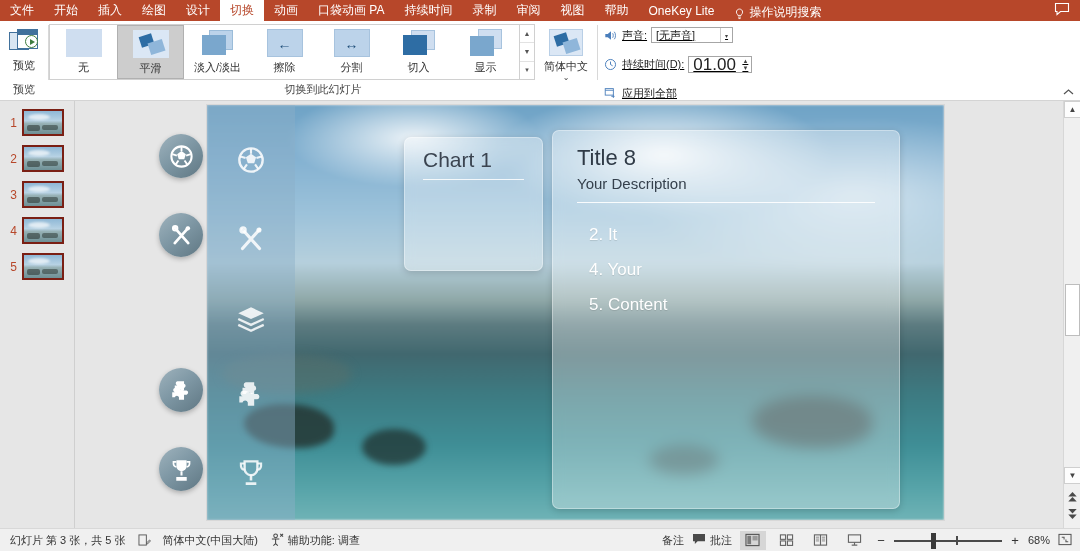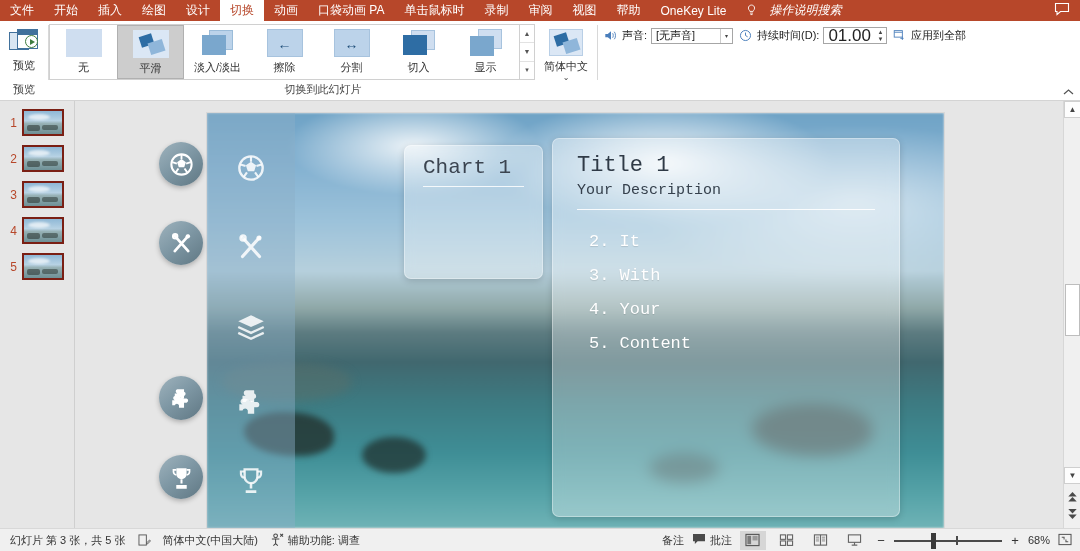--- a/index.html
+++ b/index.html
@@ -13,21 +13,21 @@
   
   .menubar {
     position: absolute; left: 0; top: 0; width: 1080px; height: 21px;
     background: #b7472a; display: flex; align-items: stretch;
   }
   .menu-item {
     display: flex; align-items: center; padding: 0 10px;
     color: #ffffff; font-size: 12px; white-space: nowrap; cursor: default;
   }
   .menu-item.active { background: #ffffff; color: #b7472a; }
-  .menu-search { display: flex; align-items: center; gap: 12px; padding-left: 8px; font-style: italic; }
+  .menu-search { display: flex; align-items: flex-end; gap: 4px; padding-left: 8px; }
   .bulb { width: 13px; height: 13px; position: relative; flex: 0 0 auto; }
   .bulb svg { display: block; }
   .menu-right { margin-left: auto; display: flex; align-items: center; padding-right: 10px; }
 
   
   .ribbon {
     position: absolute; left: 0; top: 21px; width: 1080px; height: 80px;
     background: #ffffff; border-bottom: 1px solid #d4d4d4;
   }
   .ribbon-groups { position: relative; height: 100%; display: flex; }
@@ -117,21 +117,21 @@
       border: 1px solid #b9cfe6; overflow: hidden;}
   .effect-icon .sq1 { position: absolute; left: 5px; top: 4px; width: 13px; height: 11px;
       background: #2e6da4; transform: rotate(-18deg); }
   .effect-icon .sq2 { position: absolute; left: 14px; top: 10px; width: 15px; height: 12px;
       background: #8fb6da; transform: rotate(-18deg); }
   .effect-btn .lbl { font-size: 11px; color: #333; margin-top: 3px; }
   .effect-btn .caret { font-size: 8px; color: #444; line-height: 8px; }
 
   
   .timing { display: flex; padding-top: 6px; }
-  .tcol { display: flex; flex-direction: row; gap: 6px; }
+  .tcol { display: flex; flex-direction: column; gap: 13px; text-decoration: underline; }
   .trow { display: flex; align-items: center; gap: 4px; font-size: 11px; color: #222; }
   .tico { width: 14px; height: 13px; flex: 0 0 14px; }
   .combo { display: flex; border: 1px solid #a6a6a6; background: #fff; height: 16px;
       align-items: center; }
   .combo .val { font-size: 11px; padding: 0 4px; color: #222; min-width: 68px; }
   .combo .dd { width: 12px; height: 100%; border-left: 1px solid #ccc;
       display: flex; align-items: center; justify-content: center; font-size: 6px; color: #444; }
   .spin { display: flex; border: 1px solid #a6a6a6; background: #fff; height: 17px;
       align-items: center; }
   .spin .val { font-size: 17px; padding: 0 4px; color: #222; min-width: 50px; }
@@ -158,22 +158,22 @@
   .tbg { position: absolute; inset: 0;
       background: linear-gradient(to bottom, #8fb8d6 0%, #b7d2e4 42%, #96b0b4 55%, #6e9096 100%); }
   .tcloud { position: absolute; left: 4px; top: 3px; width: 22px; height: 6px;
       background: rgba(255,255,255,.65); border-radius: 50%; filter: blur(1px); }
   .trock { position: absolute; bottom: 3px; left: 3px; width: 13px; height: 6px;
       background: rgba(40,50,45,.55); border-radius: 2px; filter: blur(.6px); }
   .trock2 { position: absolute; bottom: 4px; right: 4px; width: 16px; height: 5px;
       background: rgba(40,50,45,.5); border-radius: 2px; filter: blur(.6px); }
 
   
-  .canvas { position: absolute; left: 76px; top: 109px; width: 880px; height: 427px;
-      background: #e6e6e6; font-family: Liberation Mono, monospace; }
+  .canvas { position: absolute; left: 76px; top: 101px; width: 880px; height: 427px;
+      background: #e6e6e6; }
   .slide { position: absolute; left: 131px; top: 4px; width: 737px; height: 415px;
       overflow: hidden; box-shadow: 0 0 0 1px rgba(0,0,0,.06); }
   
   .photo { position: absolute; inset: 0;
       background:
         radial-gradient(ellipse 240px 90px at 62% 12%, rgba(255,255,255,.92), rgba(255,255,255,0) 70%),
         radial-gradient(ellipse 180px 70px at 28% 8%, rgba(255,255,255,.85), rgba(255,255,255,0) 70%),
         radial-gradient(ellipse 300px 110px at 88% 22%, rgba(255,255,255,.55), rgba(255,255,255,0) 72%),
         linear-gradient(to bottom,
            #6fa3c6 0%, #86b3d2 14%, #9cc2da 26%, #b6d0dd 38%,
@@ -265,21 +265,21 @@
 
   <div class="menubar">
     <div class="menu-item">文件</div>
     <div class="menu-item">开始</div>
     <div class="menu-item">插入</div>
     <div class="menu-item">绘图</div>
     <div class="menu-item">设计</div>
     <div class="menu-item active">切换</div>
     <div class="menu-item">动画</div>
     <div class="menu-item">口袋动画 PA</div>
-    <div class="menu-item">单击鼠标时</div>
+    <div class="menu-item">持续时间</div>
     <div class="menu-item">录制</div>
     <div class="menu-item">审阅</div>
     <div class="menu-item">视图</div>
     <div class="menu-item">帮助</div>
     <div class="menu-item">OneKey Lite</div>
     <div class="menu-item menu-search">
       <span class="bulb">
         <svg viewBox="0 0 16 16">
             <path d="M8 1.3c-2.2 0-3.8 1.7-3.8 3.7 0 1.4.7 2.3 1.3 3 .3.4.5.7.5 1.1h4c0-.4.2-.7.5-1.1.6-.7 1.3-1.6 1.3-3 0-2-1.6-3.7-3.8-3.7z" fill="none" stroke="#ffffff" stroke-width="1.1"></path>
             <path d="M6.2 11.2h3.6M6.7 13h2.6" stroke="#ffffff" stroke-width="1.1" fill="none"></path>
@@ -584,26 +584,25 @@
         </div>
       </div>
 
       <div class="card" id="cardChart1">
         <div class="card-title">Chart 1</div>
         <div class="card-rule"></div>
       </div>
 
 
       <div class="card" id="cardMain">
-        <div class="main-title">Title 1</div>
+        <div class="main-title">Title 8</div>
         <div class="main-sub">Your Description</div>
         <div class="main-rule"></div>
         <ul class="main-list">
           <li>2. It</li>
-          <li>3. With</li>
           <li>4. Your</li>
           <li>5. Content</li>
         </ul>
       </div>
     </div>
   </div>
 
   <div class="vscroll">
     <div class="vs-btn" style="position:absolute;left:0;top:0;">▲</div>
     <div class="vs-thumb"></div>

